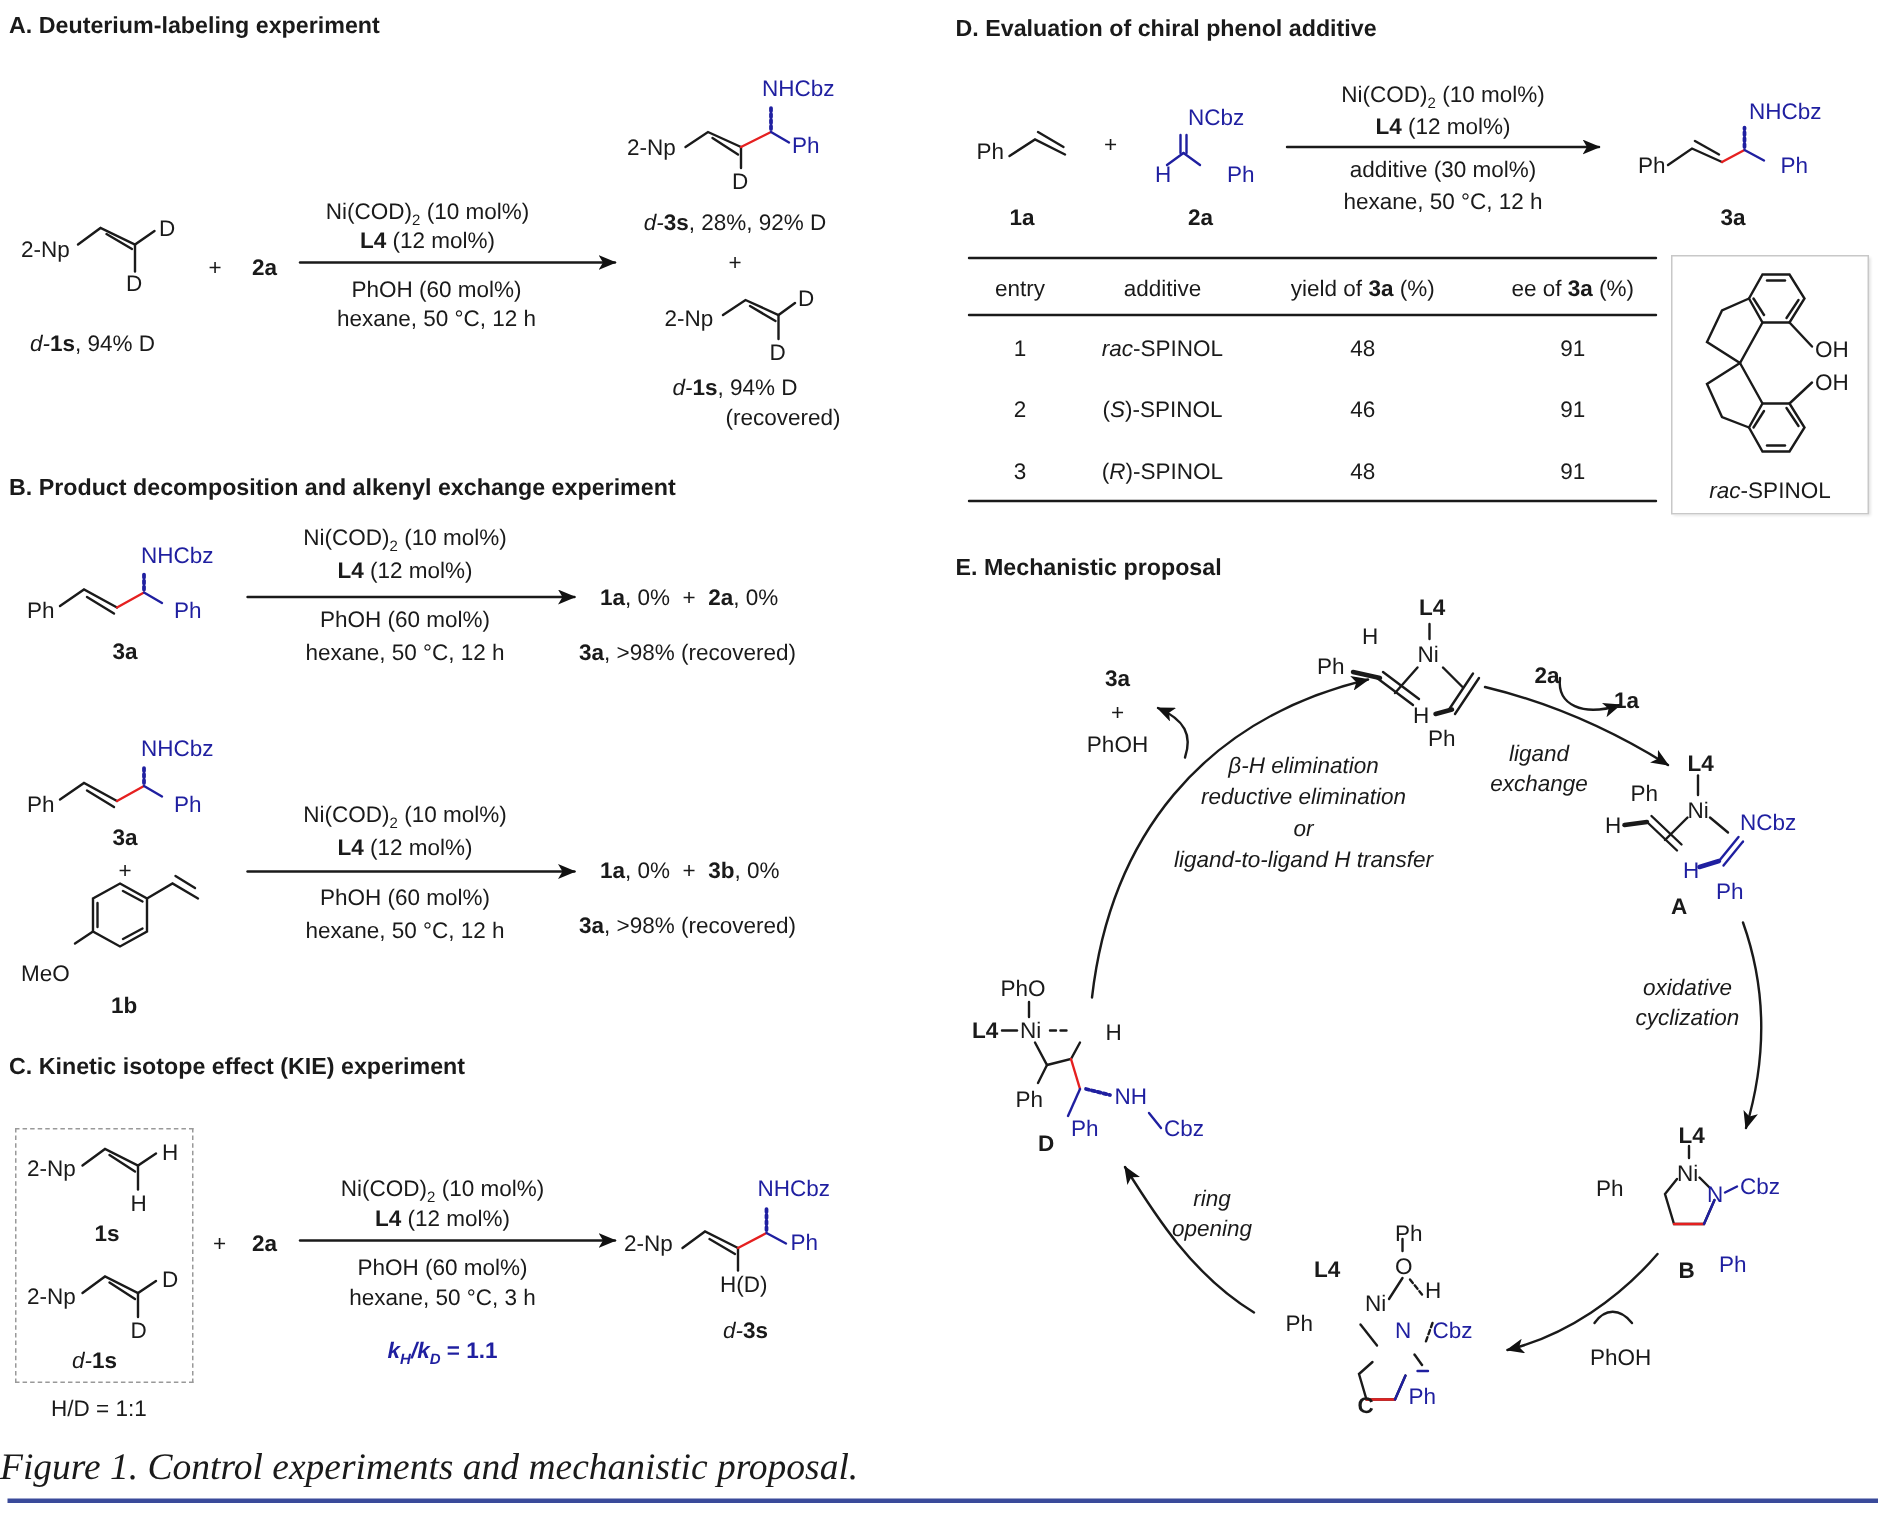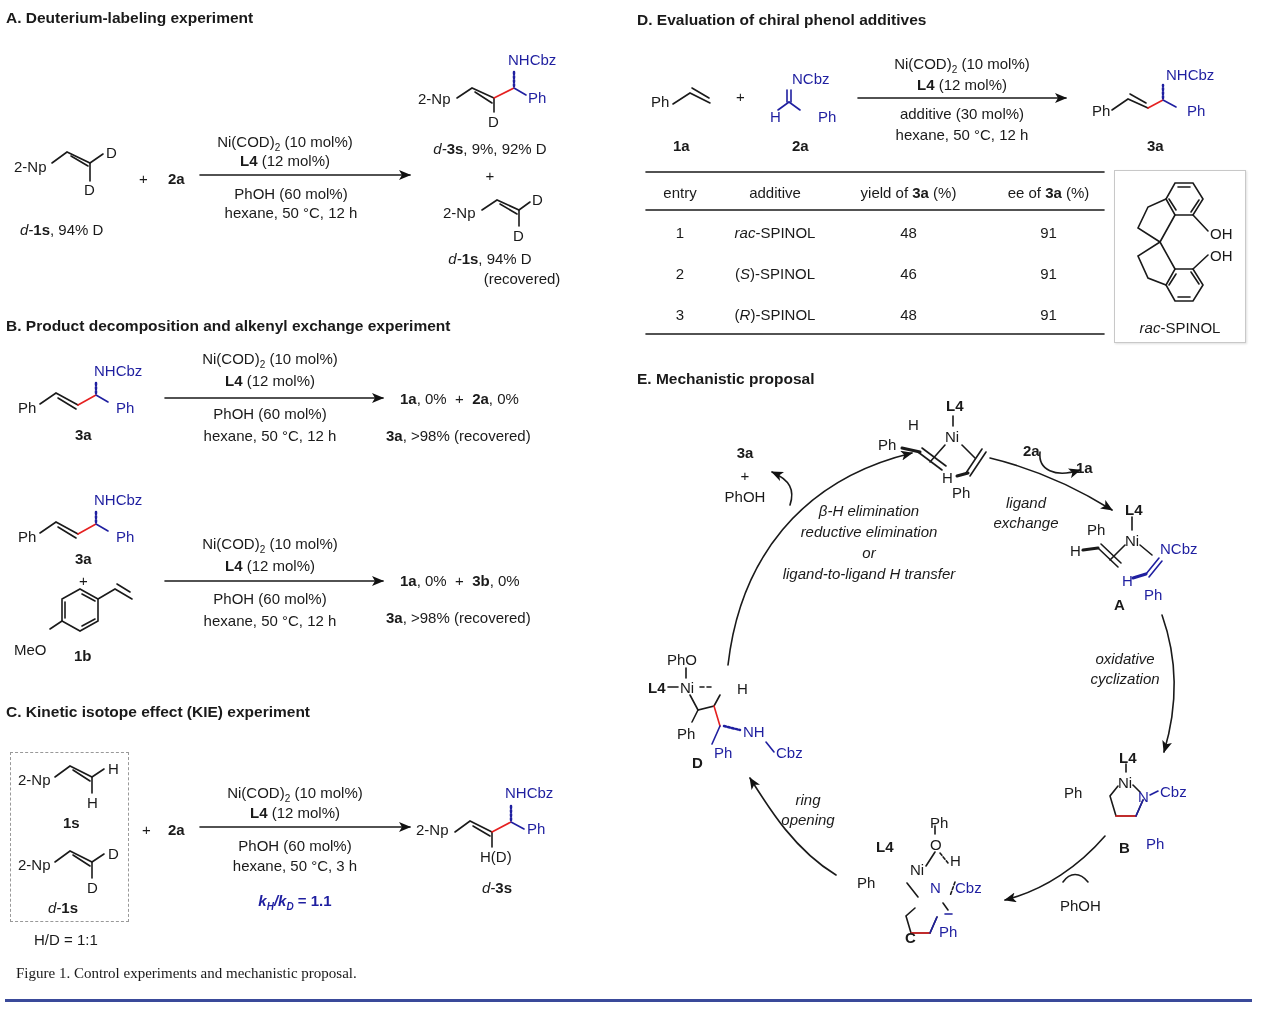--- a/index.html
+++ b/index.html
@@ -4,21 +4,21 @@
 <style>
   html, body { margin:0; padding:0; background:#ffffff; }
   body { width:1269px; height:1022px; position:relative; overflow:hidden;
          font-family:"Liberation Sans", sans-serif; color:#1a1a1a; }
   .t { position:absolute; font-size:15px; white-space:nowrap; line-height:1; }
   .c { transform:translateX(-50%); }
   .hdr { position:absolute; font-weight:bold; font-size:15.5px; white-space:nowrap; }
   .b { font-weight:bold; }
   .i { font-style:italic; }
   .blue { color:#1f1fa0; }
-  .cap { position:absolute; left:16px; top:965px; font-family:"Liberation Serif", serif; font-size:15px; }
+  .cap { position:absolute; left:0; top:965px; font-family:"Liberation Serif", serif; font-size:25px;font-style:italic; }
   .rule { position:absolute; left:5px; right:17px; top:999px; height:3px; background:#3a4a9a; }
   svg.layer { position:absolute; left:0; top:0; }
   table.tbl { position:absolute; left:646px; top:172px; width:470px; border-collapse:collapse; font-size:15px; }
   table.tbl th, table.tbl td { text-align:center; padding:0; font-weight:normal; }
   table.tbl thead tr { height:40px; }
   table.tbl tbody tr { height:41px; }
   .box { position:absolute; left:1114px; top:170px; width:130px; height:171px; border:1.5px solid #c8c8c8; box-shadow:1px 1px 2px #e0e0e0; }
   .dash { position:absolute; left:10px; top:752px; width:117px; height:168px; border:1.5px dashed #999; }
 </style>
 </head>
@@ -216,21 +216,21 @@
 <div class="t c" style="left:285px;top:134px;"><span>Ni(COD)</span><sub style="font-size:10px">2</sub><span> (10 mol%)</span></div>
 <div class="t c" style="left:285px;top:153px;"><span class="b">L4</span><span> (12 mol%)</span></div>
 <div class="t c" style="left:291px;top:186px;">PhOH (60 mol%)</div>
 <div class="t c" style="left:291px;top:205px;">hexane, 50 °C, 12 h</div>
 
 <div class="t" style="left:418px;top:91px;">2-Np</div>
 <div class="t blue" style="left:508px;top:52px;">NHCbz</div>
 <div class="t blue" style="left:528px;top:90px;">Ph</div>
 <div class="t" style="left:488px;top:114px;">D</div>
 <div class="t c" style="left:490px;top:141px;">
-  <span class="i">d-</span><span class="b">3s</span><span>, 9%, 92% D</span>
+  <span class="i">d-</span><span class="b">3s</span><span>, 28%, 92% D</span>
 </div>
 <div class="t c" style="left:490px;top:168px;">+</div>
 <div class="t" style="left:443px;top:205px;">2-Np</div>
 <div class="t" style="left:532px;top:192px;">D</div>
 <div class="t" style="left:513px;top:228px;">D</div>
 <div class="t c" style="left:490px;top:251px;">
   <span class="i">d-</span><span class="b">1s</span><span>, 94% D</span>
 </div>
 <div class="t c" style="left:490px;top:271px;margin-left:32px;">(recovered)</div>
 
@@ -246,21 +246,21 @@
 <div class="t c" style="left:270px;top:428px;">hexane, 50 °C, 12 h</div>
 <div class="t" style="left:400px;top:391px;"><span class="b">1a</span><span style="white-space:pre">, 0%  +  </span><span class="b">2a</span><span>, 0%</span></div>
 <div class="t" style="left:386px;top:428px;"><span class="b">3a</span><span>, &gt;98% (recovered)</span></div>
 
 <div class="t" style="left:18px;top:529px;">Ph</div>
 <div class="t blue" style="left:94px;top:492px;">NHCbz</div>
 <div class="t blue" style="left:116px;top:529px;">Ph</div>
 <div class="t b" style="left:75px;top:551px;">3a</div>
 <div class="t" style="left:79px;top:573px;">+</div>
 <div class="t" style="left:14px;top:642px;">MeO</div>
-<div class="t b" style="left:74px;top:648px;">1b</div>
+<div class="t b" style="left:74px;top:663px;">1b</div>
 <div class="t c" style="left:270px;top:536px;"><span>Ni(COD)</span><sub style="font-size:10px">2</sub><span> (10 mol%)</span></div>
 <div class="t c" style="left:270px;top:558px;"><span class="b">L4</span><span> (12 mol%)</span></div>
 <div class="t c" style="left:270px;top:591px;">PhOH (60 mol%)</div>
 <div class="t c" style="left:270px;top:613px;">hexane, 50 °C, 12 h</div>
 <div class="t" style="left:400px;top:573px;"><span class="b">1a</span><span style="white-space:pre">, 0%  +  </span><span class="b">3b</span><span>, 0%</span></div>
 <div class="t" style="left:386px;top:610px;"><span class="b">3a</span><span>, &gt;98% (recovered)</span></div>
 
 <div class="hdr" style="left:6px;top:703px;text-align:center;">C. Kinetic isotope effect (KIE) experiment</div>
 <div class="dash"></div>
 <div class="t" style="left:18px;top:772px;">2-Np</div>
@@ -278,21 +278,21 @@
 <div class="t c" style="left:295px;top:805px;"><span class="b">L4</span><span> (12 mol%)</span></div>
 <div class="t c" style="left:295px;top:838px;">PhOH (60 mol%)</div>
 <div class="t c" style="left:295px;top:858px;">hexane, 50 °C, 3 h</div>
 <div class="t c b i blue" style="left:295px;top:893px;"><span>k</span><sub style="font-size:10px">H</sub><span>/</span><span>k</span><sub style="font-size:10px">D</sub><span style="font-style:normal"> = 1.1</span></div>
 <div class="t" style="left:416px;top:822px;">2-Np</div>
 <div class="t blue" style="left:505px;top:785px;">NHCbz</div>
 <div class="t blue" style="left:527px;top:821px;">Ph</div>
 <div class="t" style="left:480px;top:849px;">H(D)</div>
 <div class="t" style="left:482px;top:880px;"><span class="i">d-</span><span class="b">3s</span></div>
 
-<div class="hdr" style="left:637px;top:11px;">D. Evaluation of chiral phenol additives</div>
+<div class="hdr" style="left:637px;top:11px;">D. Evaluation of chiral phenol additive</div>
 <div class="t" style="left:651px;top:94px;">Ph</div>
 <div class="t b" style="left:673px;top:138px;">1a</div>
 <div class="t" style="left:736px;top:89px;">+</div>
 <div class="t blue" style="left:792px;top:71px;">NCbz</div>
 <div class="t blue" style="left:770px;top:109px;">H</div>
 <div class="t blue" style="left:818px;top:109px;">Ph</div>
 <div class="t b" style="left:792px;top:138px;">2a</div>
 <div class="t c" style="left:962px;top:56px;"><span>Ni(COD)</span><sub style="font-size:10px">2</sub><span> (10 mol%)</span></div>
 <div class="t c" style="left:962px;top:77px;"><span class="b">L4</span><span> (12 mol%)</span></div>
 <div class="t c" style="left:962px;top:106px;">additive (30 mol%)</div>

